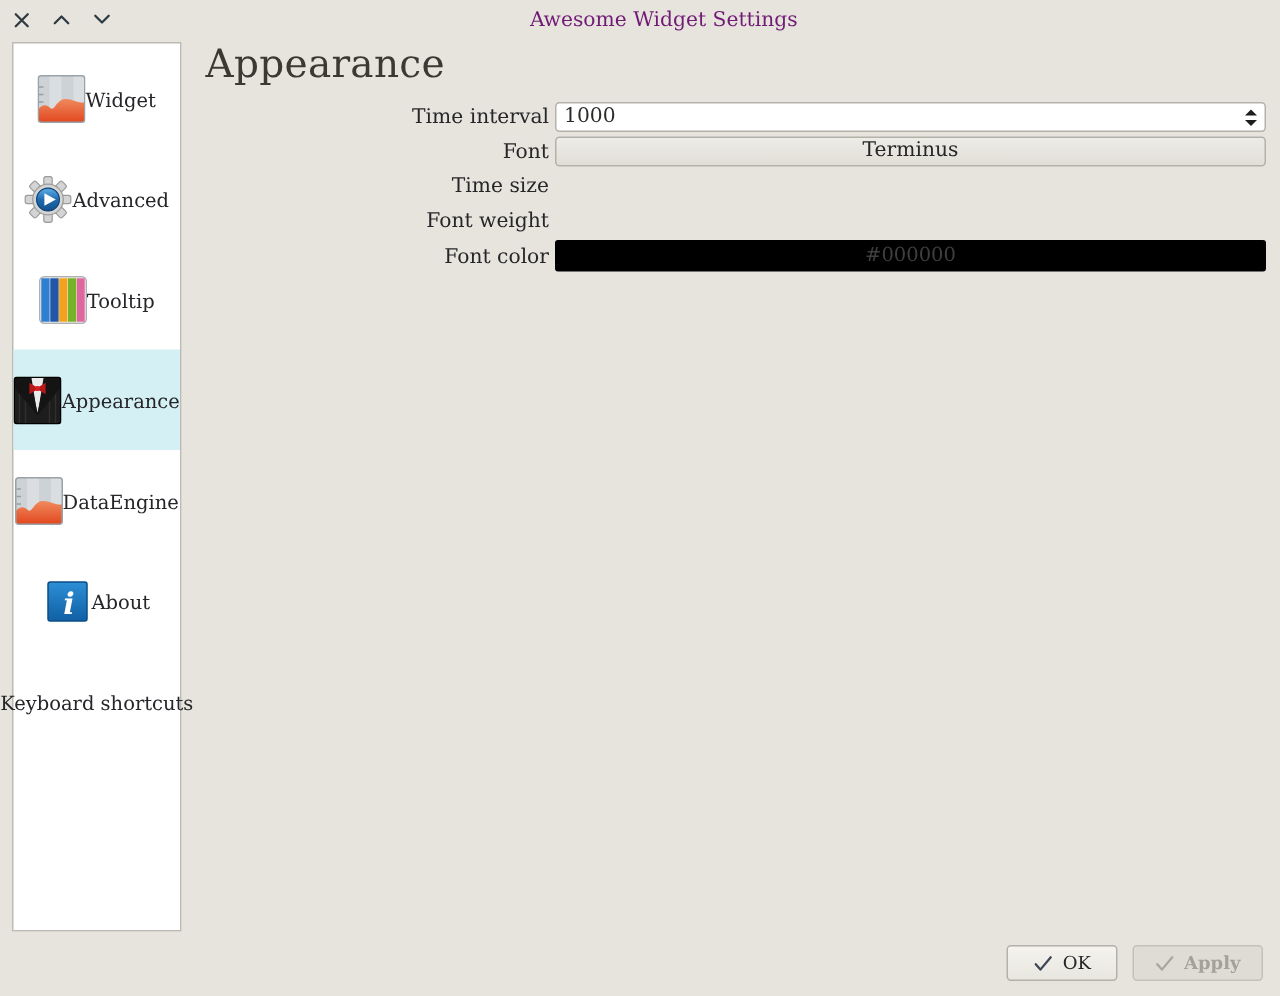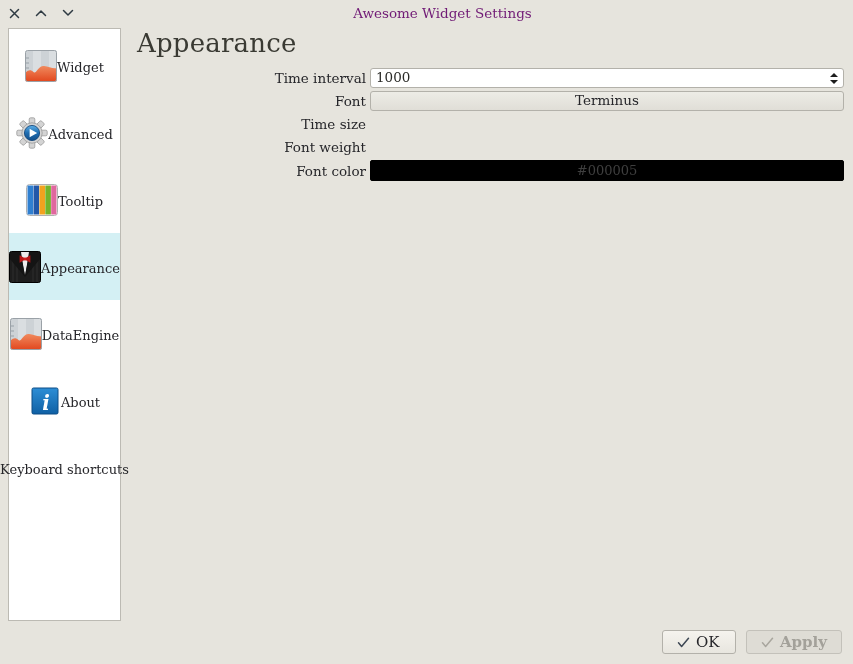--- a/index.html
+++ b/index.html
@@ -81,24 +81,24 @@
     width:100%; height:21px; background:#000000;
     border:1px solid #000000; border-radius:2px;
     display:flex; align-items:center; justify-content:center;
     font-size:13px; color:#3f3f3f; cursor:default;
   }
 
   
   .footer { position:absolute; right:11px; bottom:10px; display:flex; gap:10px; }
   .dlg-btn {
     height:24px; padding:0 14px; min-width:74px;
-    display:flex; align-items:center; gap:6px;
+    display:flex; align-items:center; justify-content:center; gap:6px;
     background:linear-gradient(#f5f3ee,#e8e6df);
     border:1px solid #b3b1aa; border-radius:3px;
-    font-size:15px; color:#26262a; cursor:default;
+    font-size:12px; color:#26262a; cursor:default;
   }
   .dlg-btn.disabled {
     background:#dedcd5; color:#a3a19a; border-color:#c3c1ba;font-weight:bold;
   }
 </style>
 </head>
 <body>
 
 <div class="titlebar">
   <div class="win-controls">
@@ -290,21 +290,21 @@
 
   <div class="form-row">
     <div class="form-label">Font weight</div>
   </div>
 
 
   <div class="form-row" style="height:21px">
     <div class="form-label">Font color</div>
     <div class="field" style="height:21px">
       <div class="color-btn">
-        <span>#000005</span>
+        <span>#000000</span>
       </div>
     </div>
   </div>
 
 </div>
 
 <div class="footer">
   <div class="dlg-btn">
     <svg width="13" height="11" viewBox="0 0 13 11">
         <path d="M1.5 5.8 L4.6 9.4 L11.5 1.2" fill="none" stroke="#3d4754" stroke-width="1.5" stroke-linecap="round" stroke-linejoin="round"></path>

